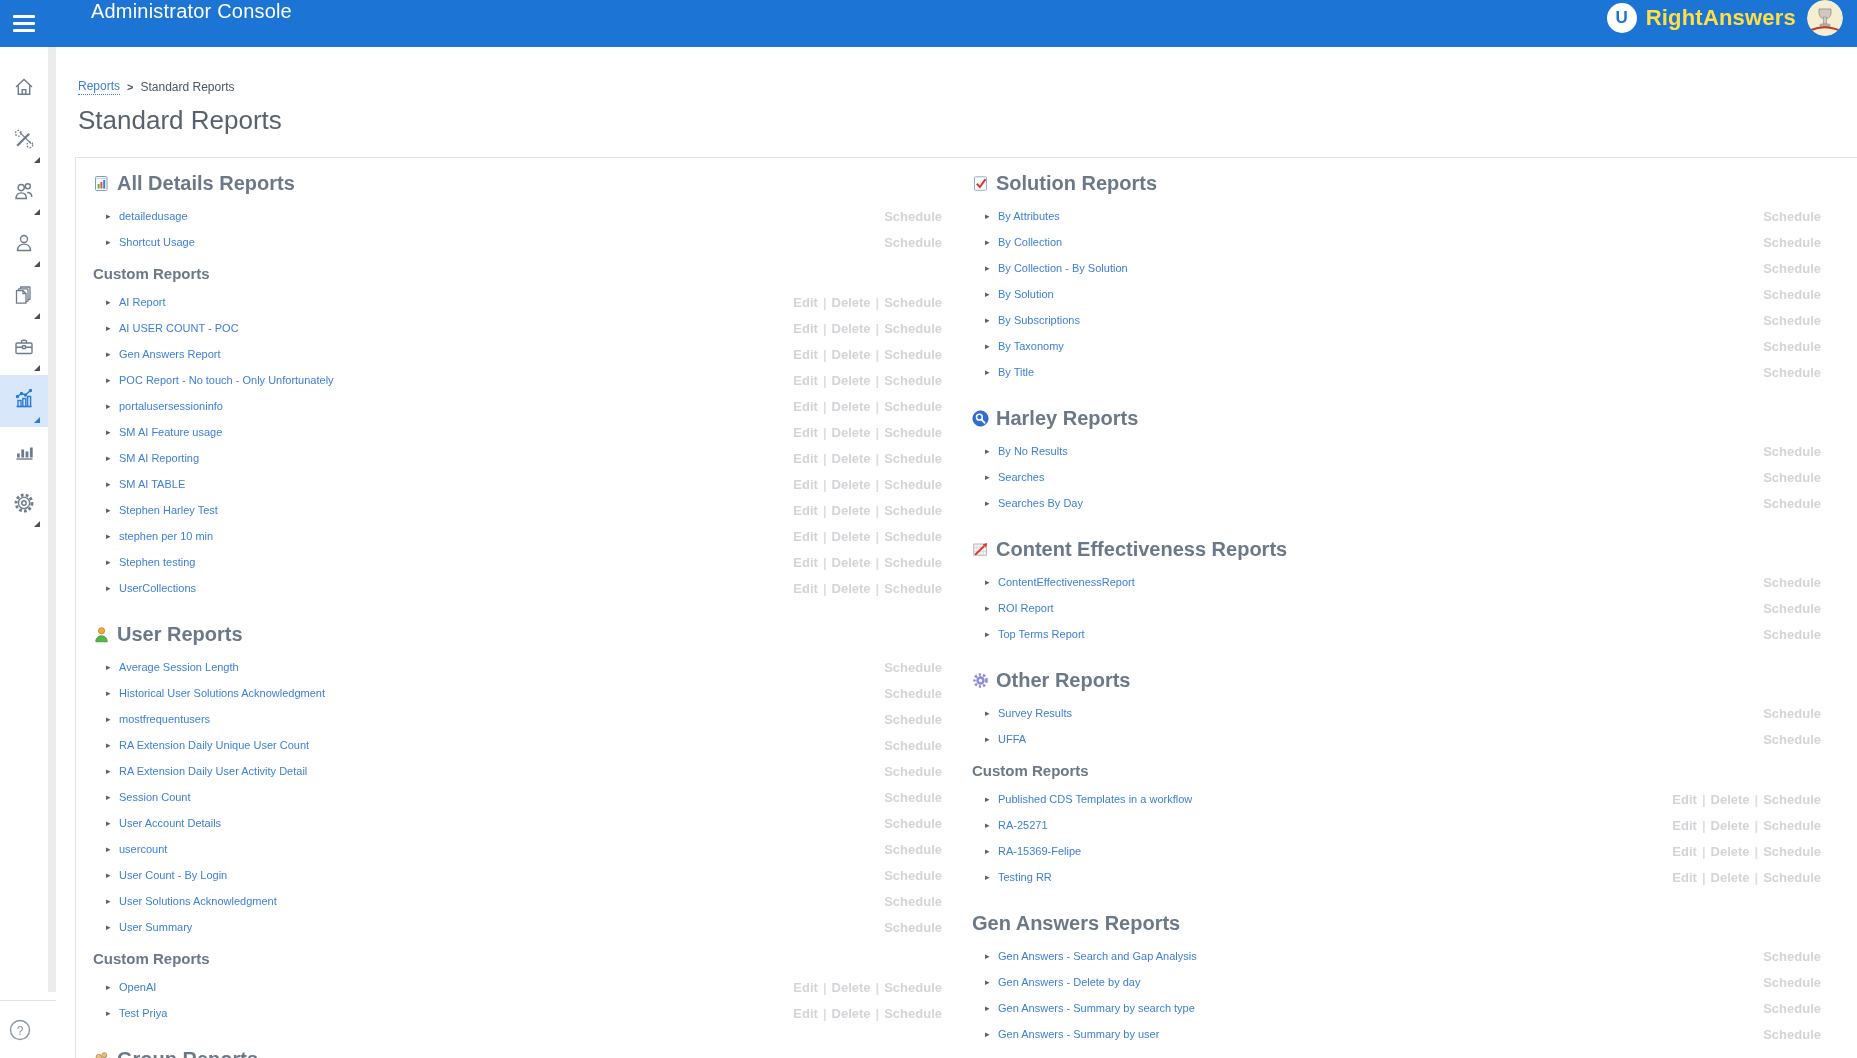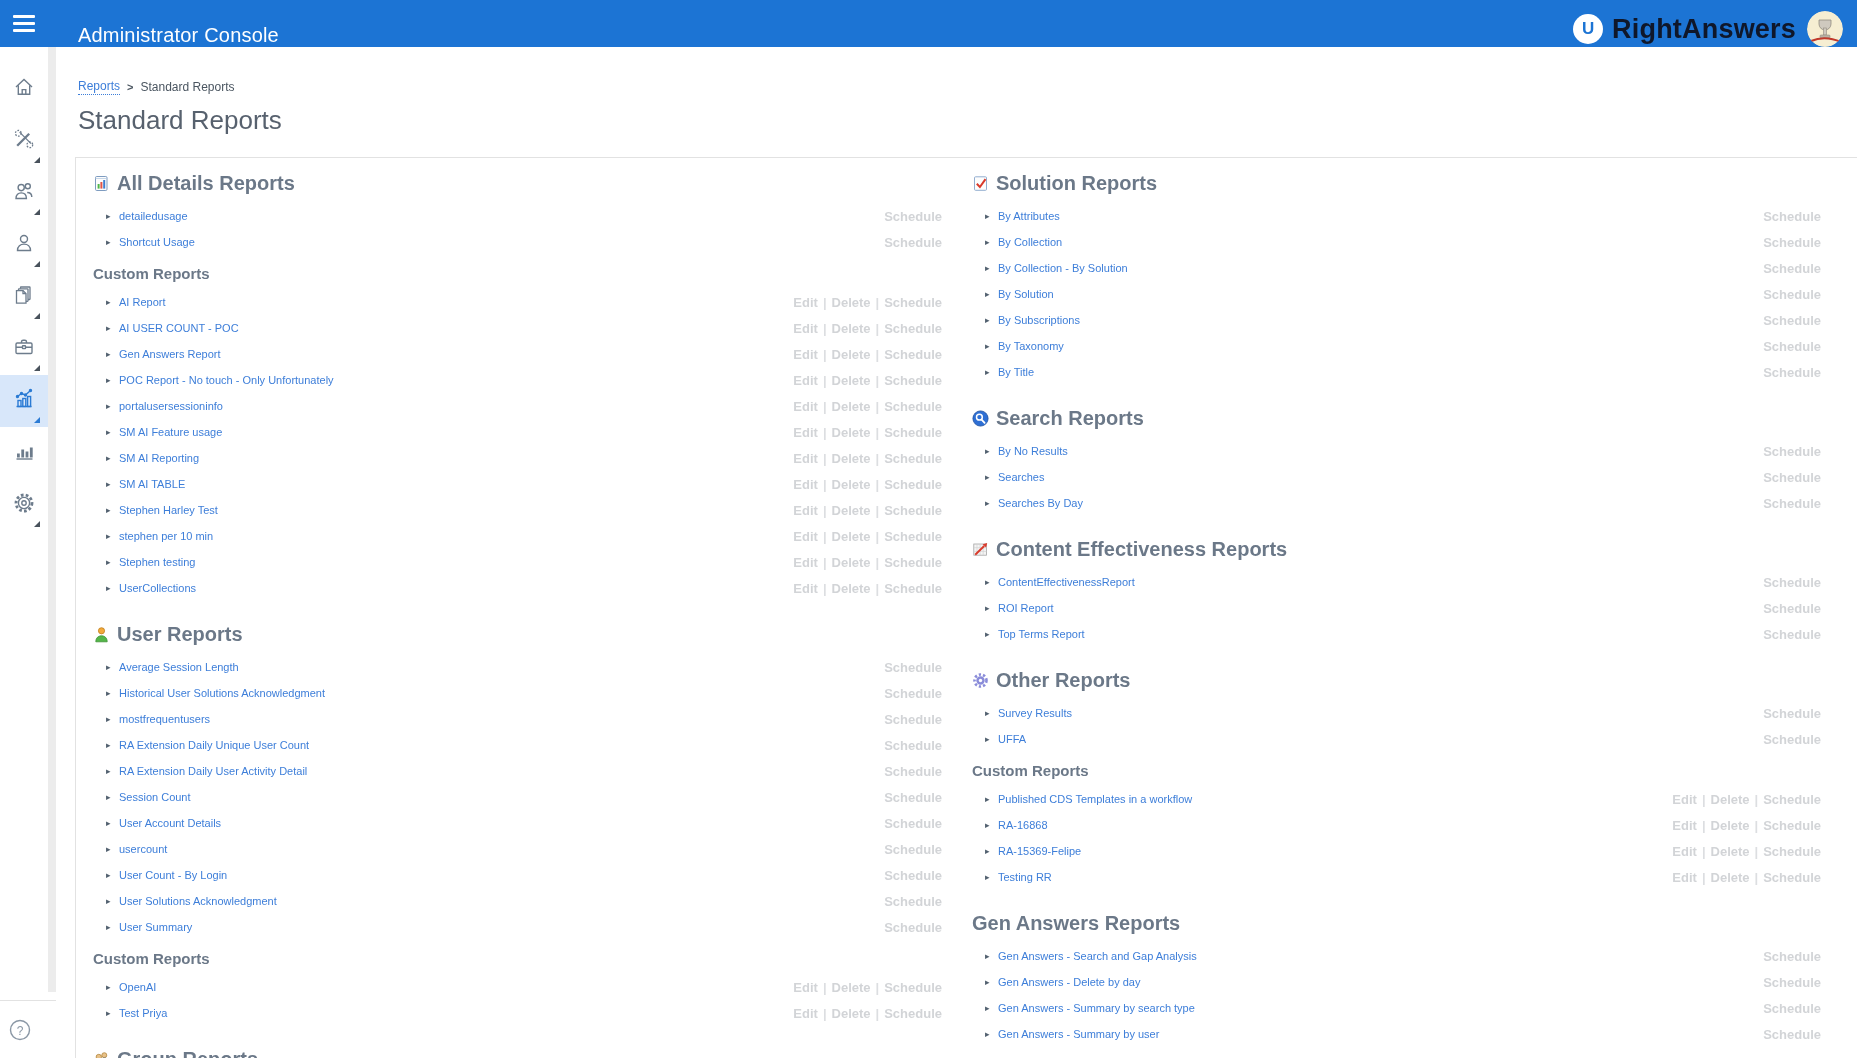--- a/index.html
+++ b/index.html
@@ -1,29 +1,29 @@
 <!DOCTYPE html>
 <html><head>
 <meta charset="utf-8">
 <style>
   * { margin:0; padding:0; box-sizing:border-box; }
   html,body { width:1857px; height:1058px; overflow:hidden; background:#fff;
     font-family:"Liberation Sans","DejaVu Sans",sans-serif; }
 
   
-  .topbar { height:47px; background:#1c74d4; display:flex; align-items:flex-end; padding-right:14px; }
+  .topbar { height:47px; background:#1c74d4; display:flex; align-items:flex-start; padding-right:14px;gap:13px; }
   .hamburger { width:48px; height:47px; display:flex; flex-direction:column; align-items:center;
     justify-content:center; gap:4px; cursor:pointer; }
   .hamburger span { display:block; width:22px; height:3px; background:#fff; border-radius:1px; }
   .topbar-title { color:#fff; font-size:20px; margin-left:30px; letter-spacing:.2px; }
   .topbar-right { margin-left:auto; display:flex; align-items:center; gap:11px; }
   .brand { display:flex; align-items:center; gap:9px; }
   .brand-badge { width:30px; height:30px; border-radius:50%; background:#fff; color:#1c74d4;
     font-weight:700; font-size:17px; display:flex; align-items:center; justify-content:center; }
-  .brand-name { color:#0f172a; font-weight:700; font-size:27px; letter-spacing:.2px; }
+  .brand-name { color:#fde047; font-weight:700; font-size:22px; letter-spacing:.2px; }
   .avatar { width:36px; height:36px; border-radius:50%; overflow:hidden; cursor:pointer; flex:none; }
 
   
   .layout { display:flex; height:1011px; }
   .sidebar { width:56px; flex:none; position:relative; background:#fff; }
   .sidebar .band { position:absolute; top:0; right:0; width:8px; height:calc(100% - 66px);
     background:#ececec; }
   .side-items { padding-top:16px; position:relative; z-index:1; }
   .side-item { width:48px; height:52px; display:flex; align-items:center; justify-content:center;
     position:relative; cursor:pointer; }
@@ -544,21 +544,21 @@
           </section>
           <section class="section">
             <div class="sec-head">
               <span class="ticon">
                 <svg width="17" height="17" viewBox="0 0 17 17">
                   <circle cx="8.5" cy="8.5" r="7.6" fill="#2e6fd4" stroke="#1d4f9e" stroke-width="0.8"></circle>
                   <circle cx="7.4" cy="7.2" r="2.9" fill="none" stroke="#fff" stroke-width="1.5"></circle>
                   <path d="M9.6 9.6 L12.6 12.8" stroke="#fff" stroke-width="1.8" stroke-linecap="round"></path>
                 </svg>
               </span>
-              <span class="sec-title">Search Reports</span>
+              <span class="sec-title">Harley Reports</span>
             </div>
             <div class="row">
               <span class="bullet">▸</span>
               <a class="rlink">By No Results</a>
               <span class="actions">
                 <a class="alink">Schedule</a>
               </span>
             </div>
             <div class="row">
               <span class="bullet">▸</span>
@@ -641,21 +641,21 @@
               <span class="actions">
                 <a class="alink">Edit</a>
                 <span class="asep">|</span>
                 <a class="alink">Delete</a>
                 <span class="asep">|</span>
                 <a class="alink">Schedule</a>
               </span>
             </div>
             <div class="row">
               <span class="bullet">▸</span>
-              <a class="rlink">RA-16868</a>
+              <a class="rlink">RA-25271</a>
               <span class="actions">
                 <a class="alink">Edit</a>
                 <span class="asep">|</span>
                 <a class="alink">Delete</a>
                 <span class="asep">|</span>
                 <a class="alink">Schedule</a>
               </span>
             </div>
             <div class="row">
               <span class="bullet">▸</span>

